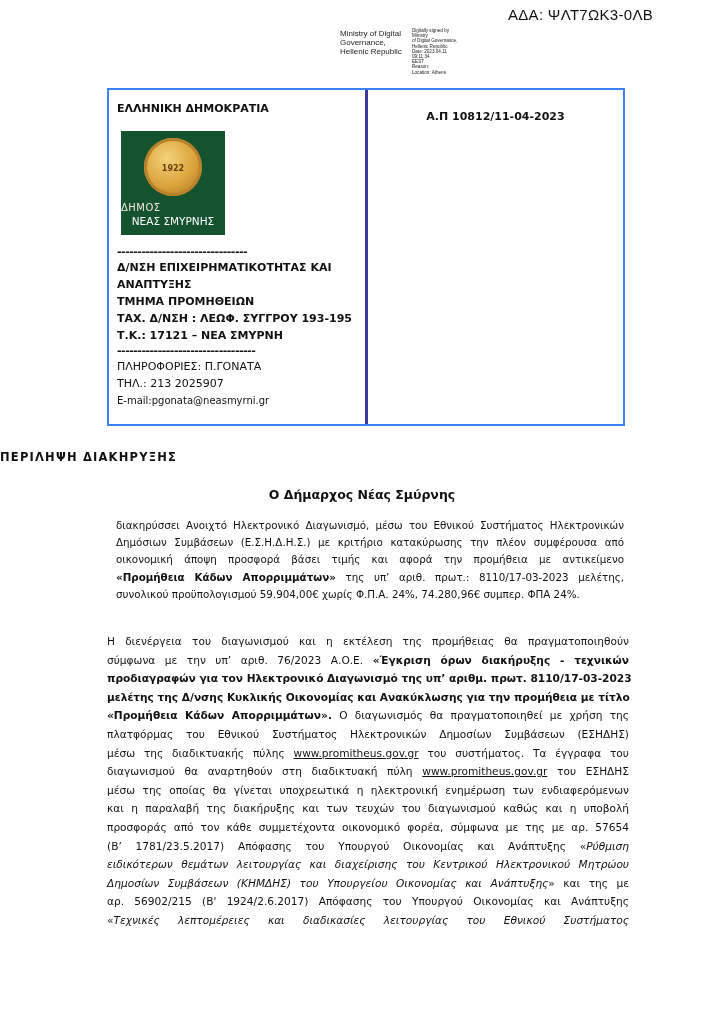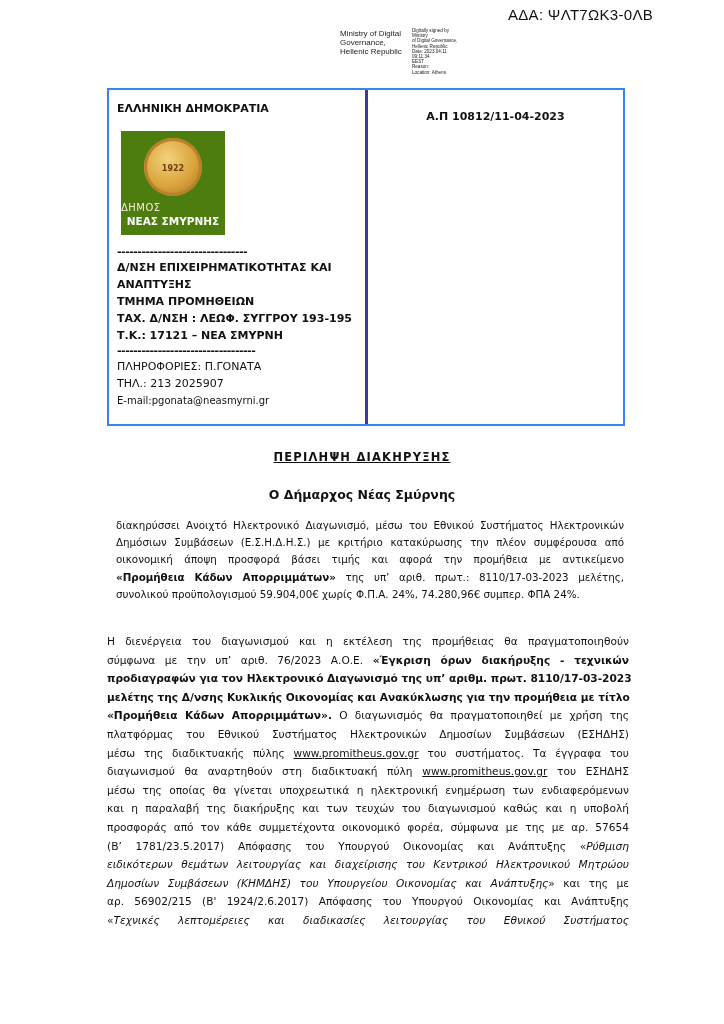--- a/index.html
+++ b/index.html
@@ -28,51 +28,51 @@
     position: absolute; left: 256px; top: 0; bottom: 0;
     width: 3px; background: #3b3b9a;
   }
   .left-col {
     position: absolute; left: 8px; top: 10px; width: 244px;
     font-family: "DejaVu Sans", sans-serif; font-size: 11px; line-height: 17px;
   }
   .left-col .b { font-weight: bold; }
   .state-line { font-weight: bold; }
   .logo {
-    width: 104px; height: 104px; background: #4d7c0f; margin: 14px 0 10px 4px;
+    width: 104px; height: 104px; background: #14532d; margin: 14px 0 10px 4px;
     position: relative;
   }
   .coin {
     position: absolute; left: 23px; top: 7px; width: 58px; height: 58px;
     border-radius: 50%;
     background: radial-gradient(circle at 40% 35%, #f3d27a 0%, #d9a23b 55%, #9c6a1e 100%);
     box-shadow: inset 0 0 0 3px #b9822a;
   }
   .coin-year {
     position: absolute; left: 0; right: 0; top: 22px; text-align: center;
     font-size: 8px; color: #6a3f0c; font-weight: bold;
   }
   .logo-line1 {
     position: absolute; left: 0; right: 0; top: 68px; text-align: left;
     font-size: 10px; color: #f6e8d8; letter-spacing: 0.5px;
   }
   .logo-line2 {
     position: absolute; left: 0; right: 0; top: 82px; text-align: center;
-    font-size: 10.5px; color: #ffffff; font-weight: bold;
+    font-size: 10.5px; color: #ffffff; font-weight: normal;
   }
   .dashes { letter-spacing: -0.5px; font-weight: bold; line-height: 14px; }
   .email { font-size: 10px; }
   .right-col {
     position: absolute; left: 259px; right: 0; top: 20px; text-align: center;
     font-family: "DejaVu Sans", sans-serif; font-weight: bold; font-size: 11px;
   }
   .title {
-    position: absolute; left: 0; right: 0; top: 450px; text-align: center;
+    position: absolute; left: 0; right: 0; top: 450px; text-align: left;
     font-family: "DejaVu Sans", sans-serif; font-size: 11.5px; font-weight: bold;
-    text-decoration: underline; letter-spacing: 1.2px;
+    letter-spacing: 1.2px;
   }
   .subtitle {
     position: absolute; left: 0; right: 0; top: 487px; text-align: center;
     font-family: "DejaVu Sans", sans-serif; font-size: 12.5px; font-weight: bold;
   }
   .para1 {
     position: absolute; left: 116px; width: 508px; top: 517px;
     font-family: "DejaVu Sans", sans-serif; font-size: 10.3px; line-height: 17.2px;
     text-align: justify;
   }

